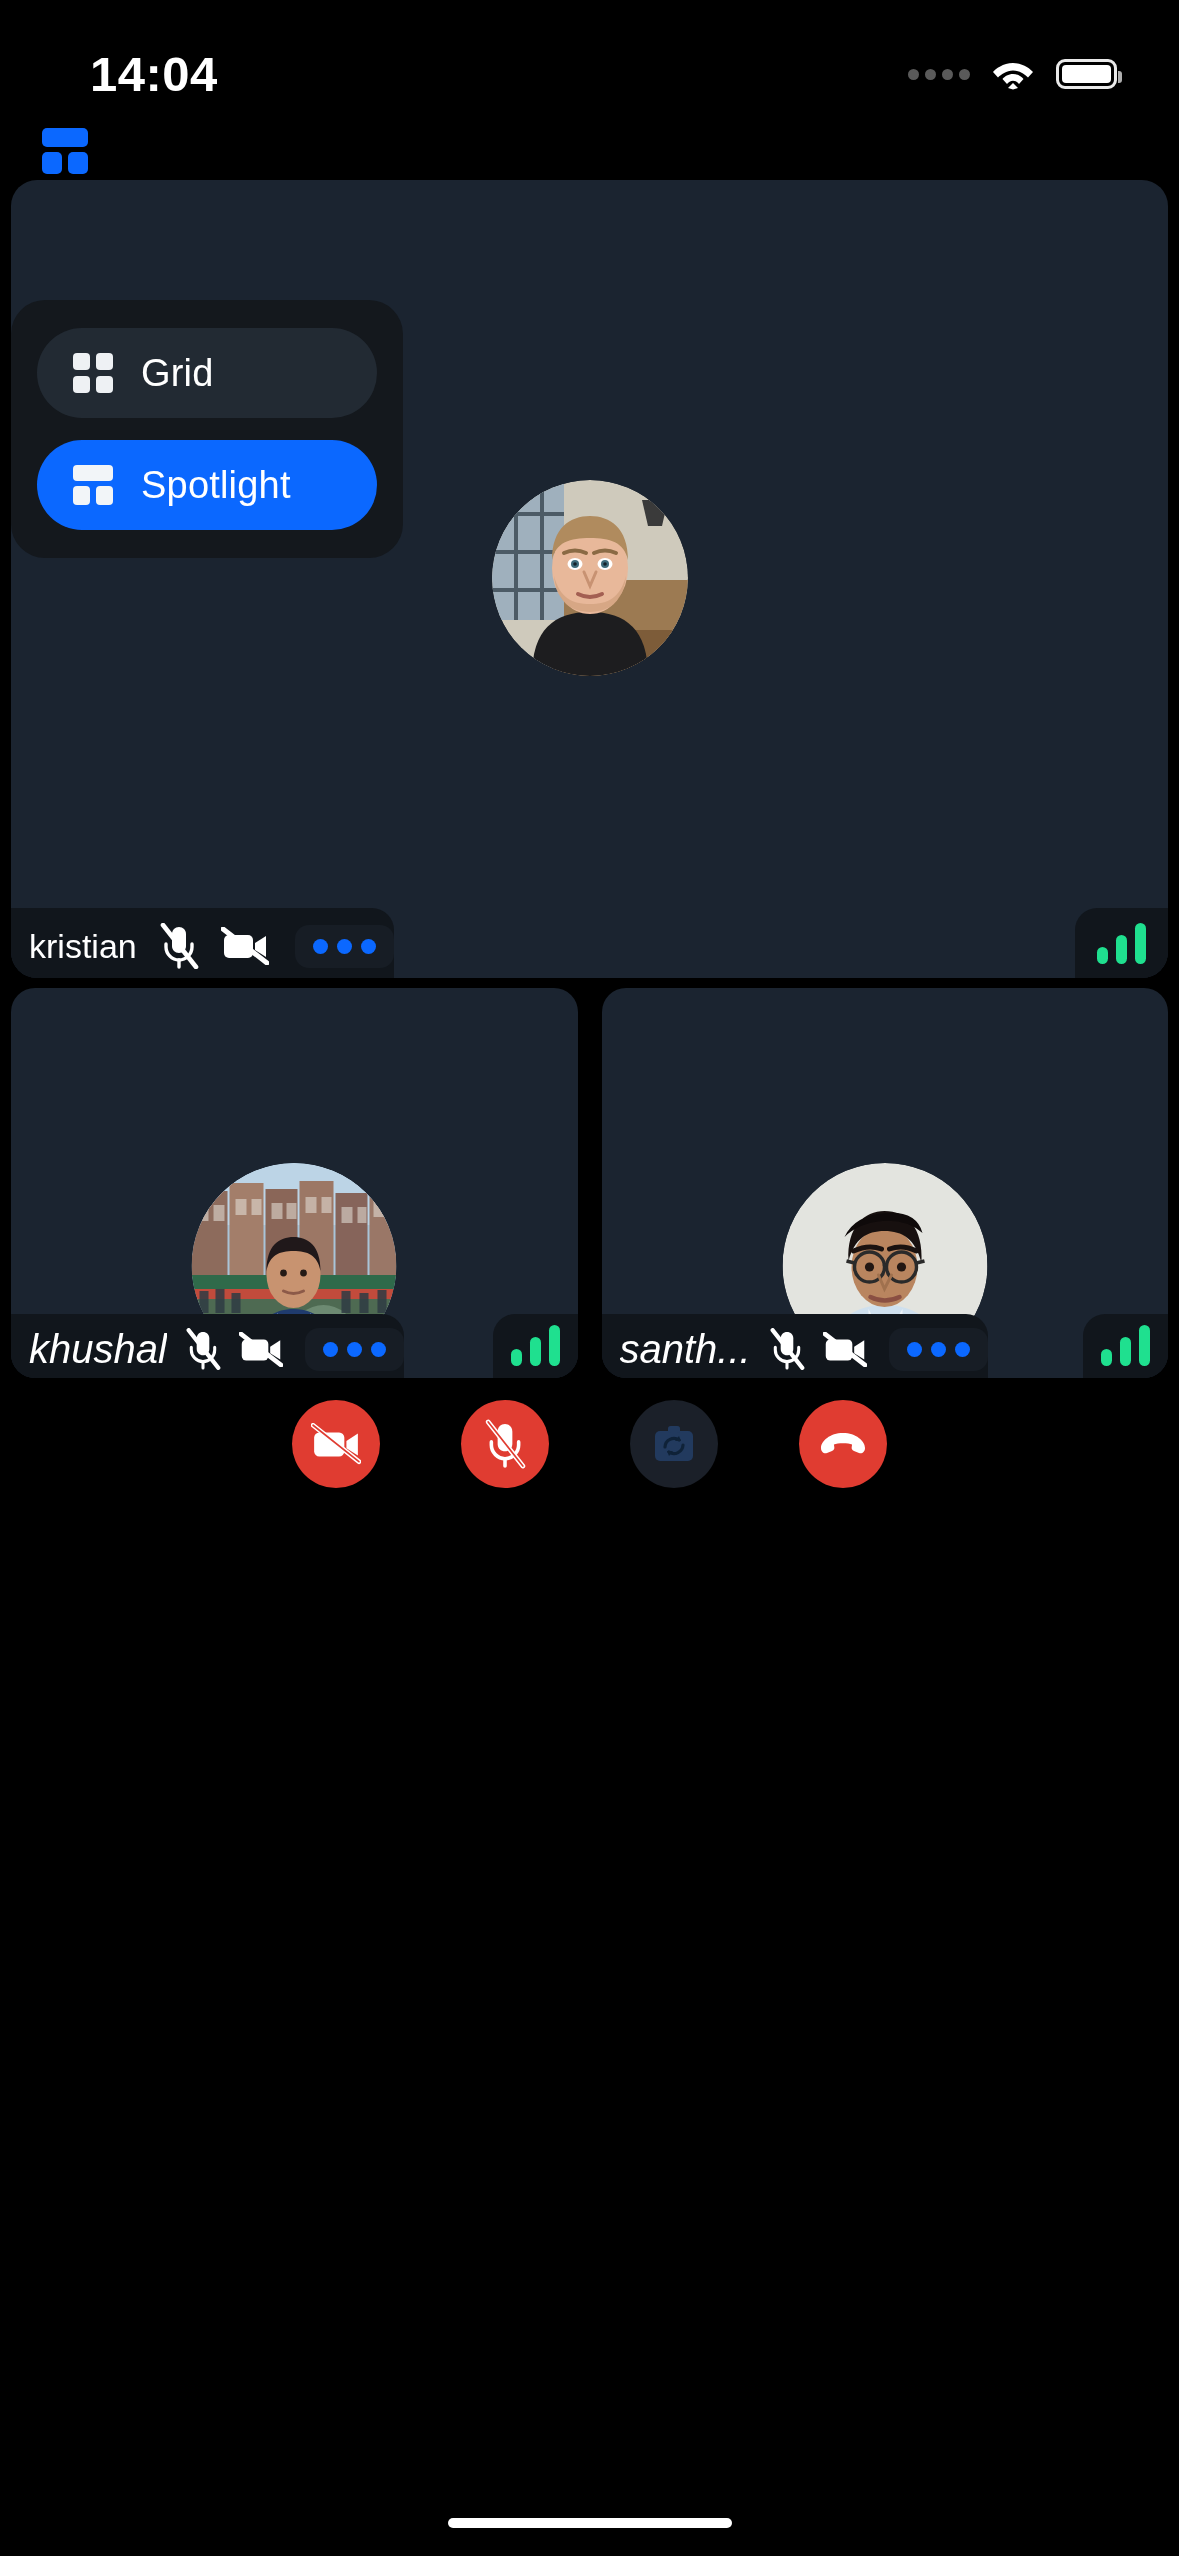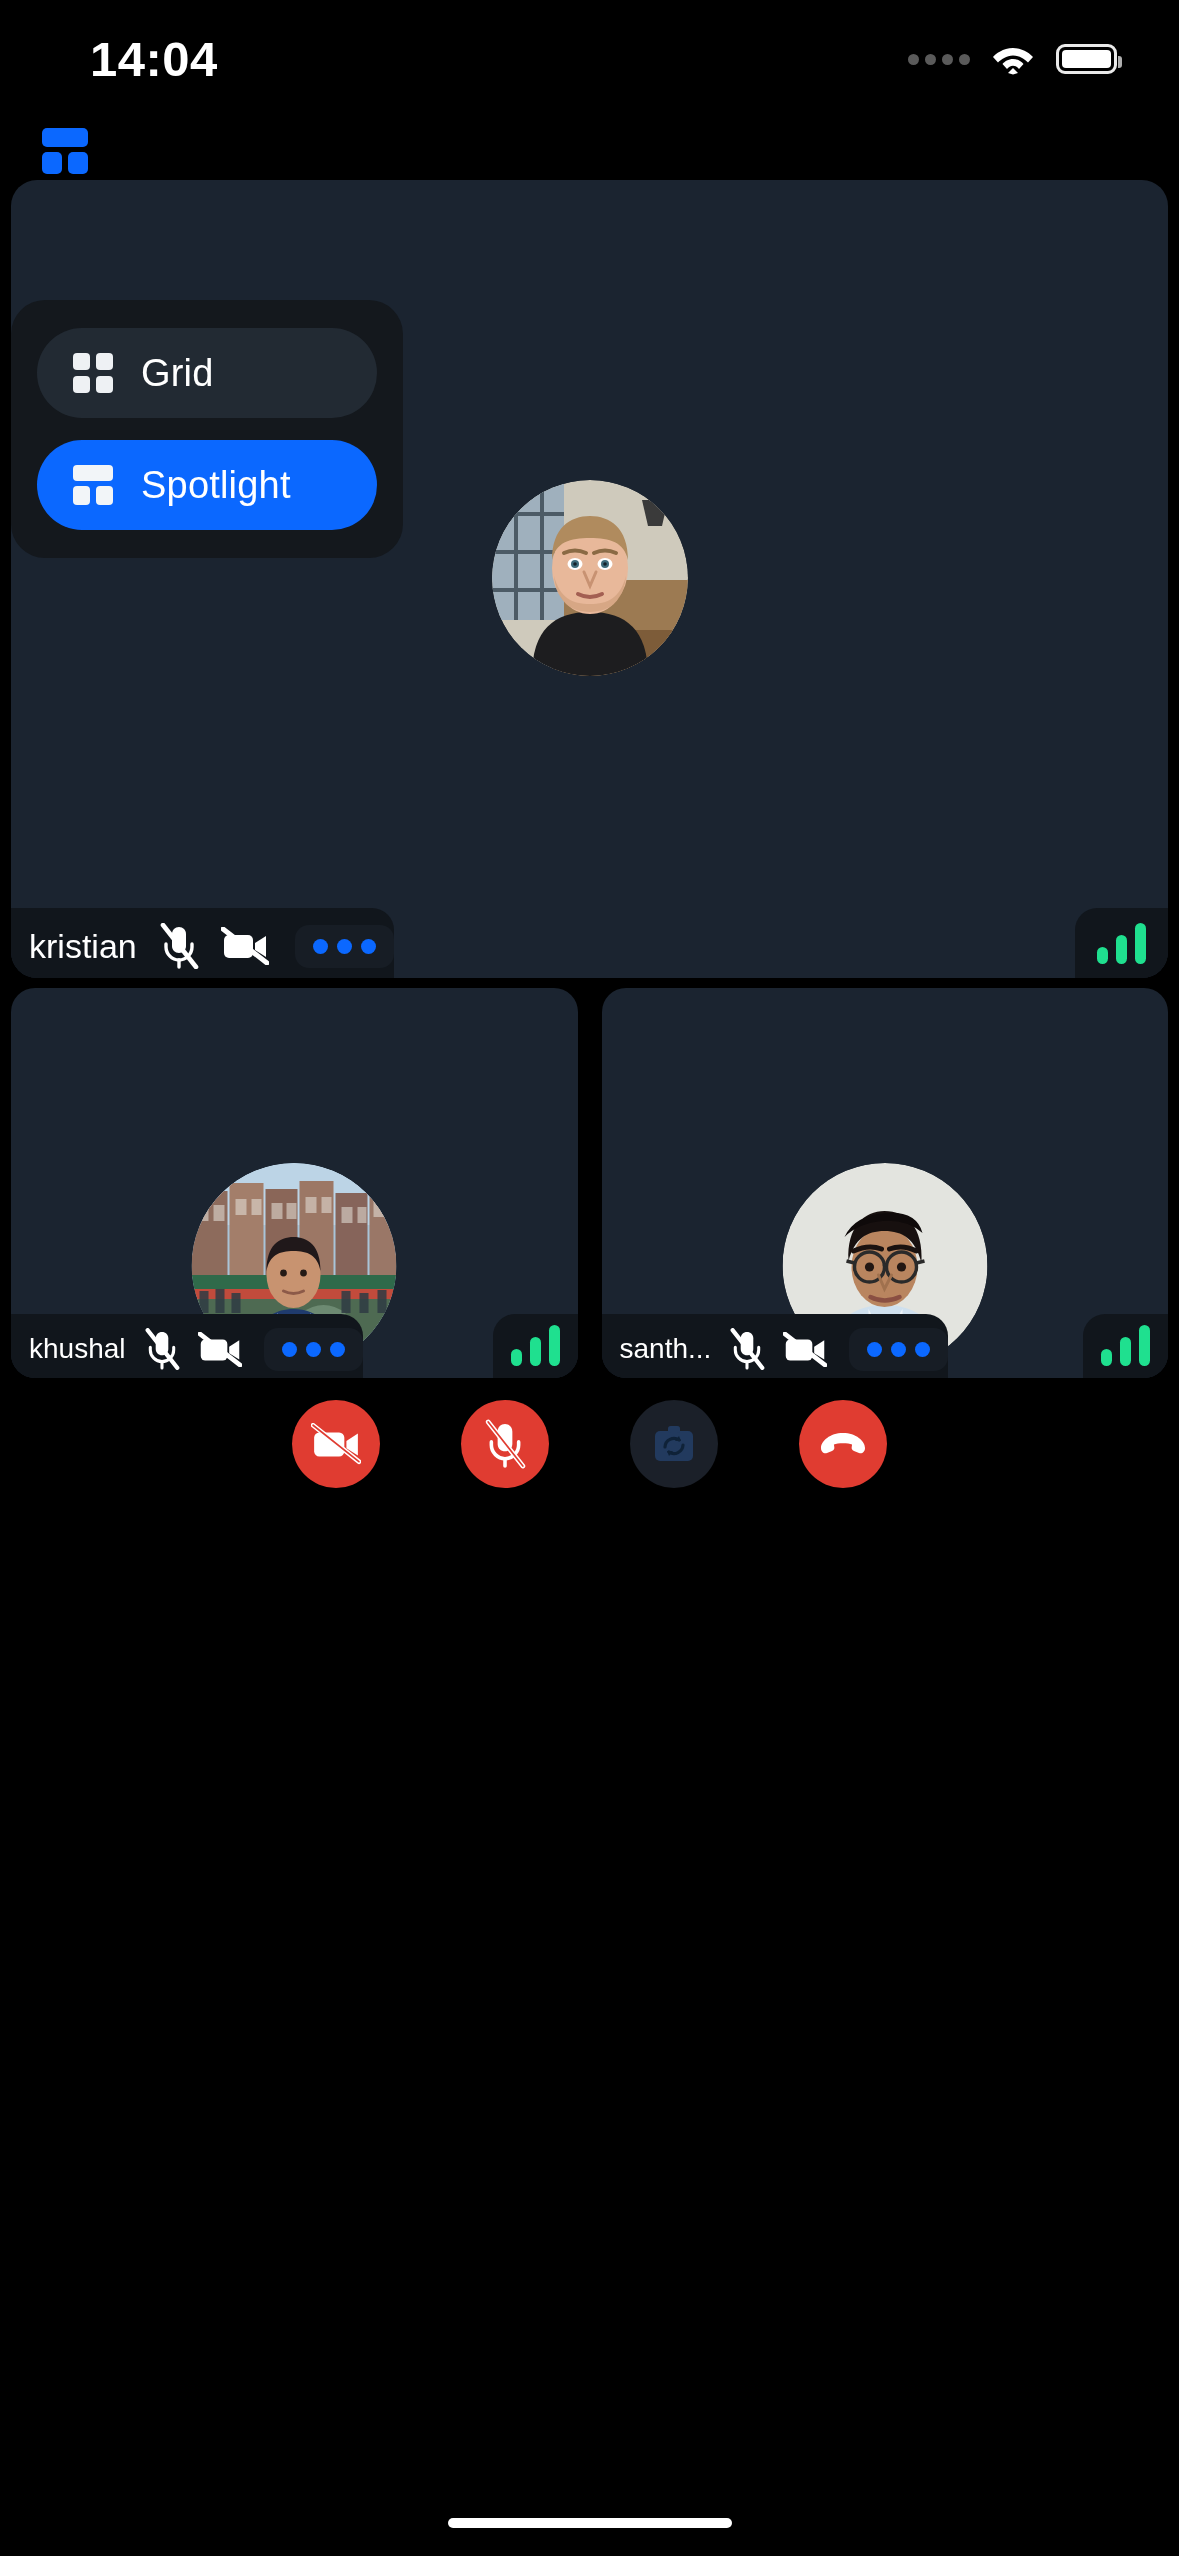--- a/index.html
+++ b/index.html
@@ -6,21 +6,21 @@
   html,body{
     width:1179px; height:2556px;
     background:#000; overflow:hidden;
     font-family:"Liberation Sans", sans-serif;
     -webkit-font-smoothing:antialiased;
   }
   .phone{ position:relative; width:1179px; height:2556px; background:#000; }
 
   
   .statusbar{
-    position:absolute; top:0; left:0; width:1179px; height:118px;
+    position:absolute; top:15px; left:0; width:1179px; height:118px;
     display:flex; align-items:center; justify-content:space-between;
     padding:0 62px 0 90px;
   }
   .sb-time{ color:#fff; font-size:49px; font-weight:600; letter-spacing:.5px; }
   .sb-right{ display:flex; align-items:center; gap:22px; }
   .cell-dots{ display:flex; gap:6px; align-items:center; }
   .cell-dots i{ width:11px; height:11px; border-radius:50%; background:#5a5a5a; display:block; }
   .wifi{ width:42px; height:32px; position:relative; }
   .batt{ width:61px; height:30px; border:3px solid #eaeaea; border-radius:9px; position:relative; padding:3px; }
   .batt::after{ content:""; position:absolute; right:-8px; top:9px; width:4px; height:12px;
@@ -98,21 +98,21 @@
     display:flex; gap:24px;
   }
   .tile{
     position:relative; flex:1; background:#1b2430; border-radius:24px; overflow:hidden;
   }
   .avatar-sm{
     position:absolute; left:50%; top:175px; transform:translateX(-50%);
     width:205px; height:205px; border-radius:50%; overflow:hidden;
   }
   .tile .namebar{ height:64px; gap:18px; }
-  .tile .namebar .pname{ font-size:28px; max-width:190px; overflow:hidden; text-overflow:ellipsis; }
+  .tile .namebar .pname{ font-size:40px; max-width:190px; overflow:hidden; text-overflow:ellipsis;font-style:italic; }
   .tile .signal{ height:64px; padding:14px 18px 12px 18px; }
 
   
   .controls{
     position:absolute; left:0; top:1400px; width:1179px;
     display:flex; justify-content:center; gap:81px;
   }
   .ctrl{
     width:88px; height:88px; border-radius:50%;
     display:flex; align-items:center; justify-content:center;

